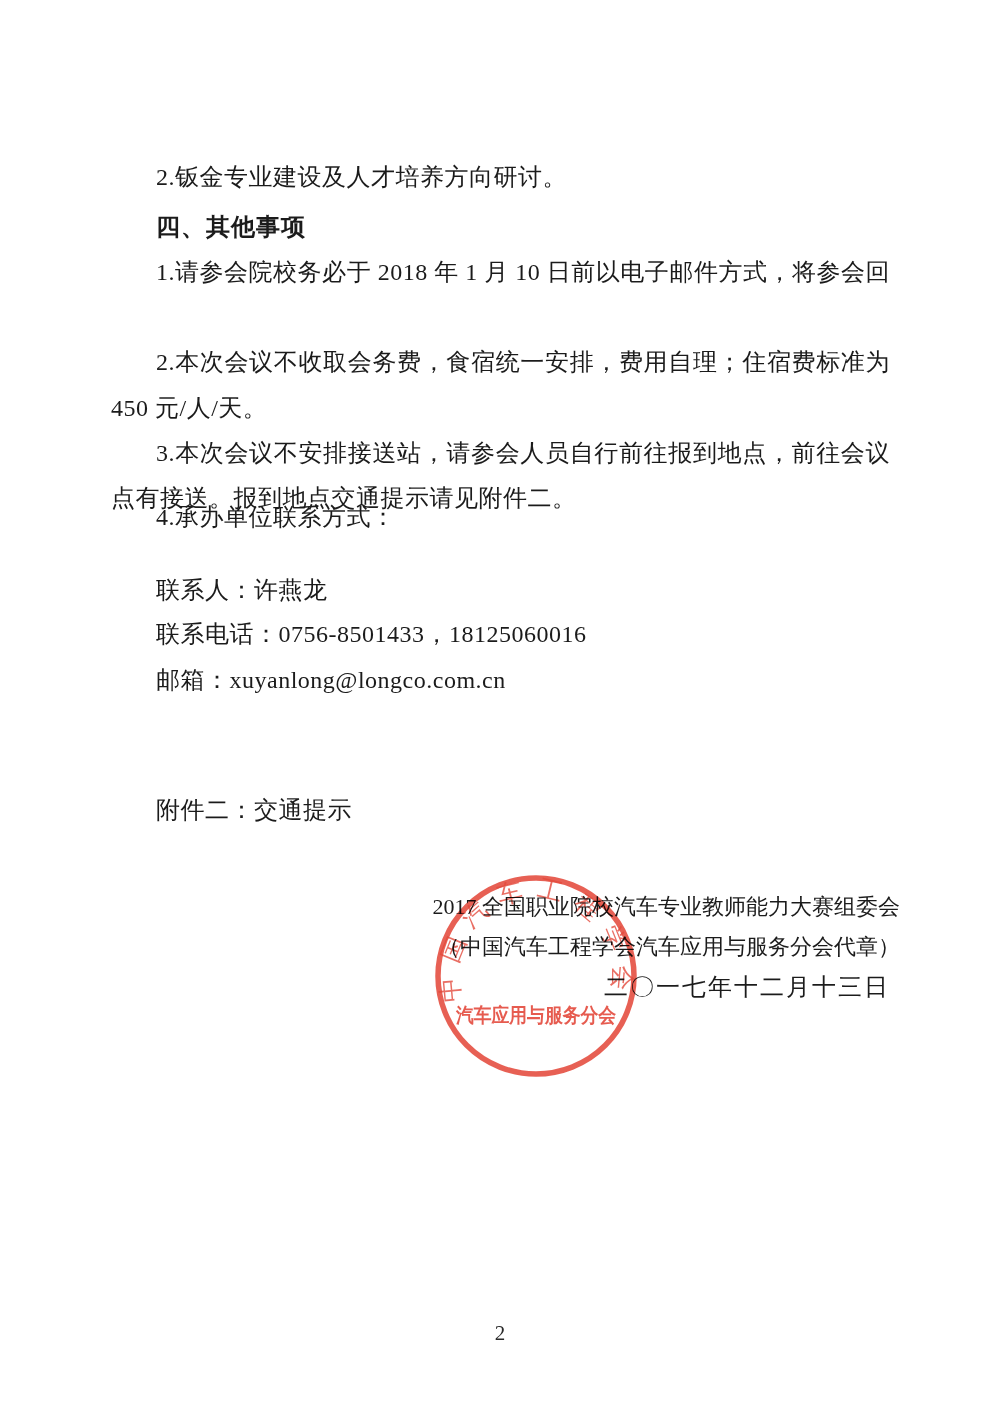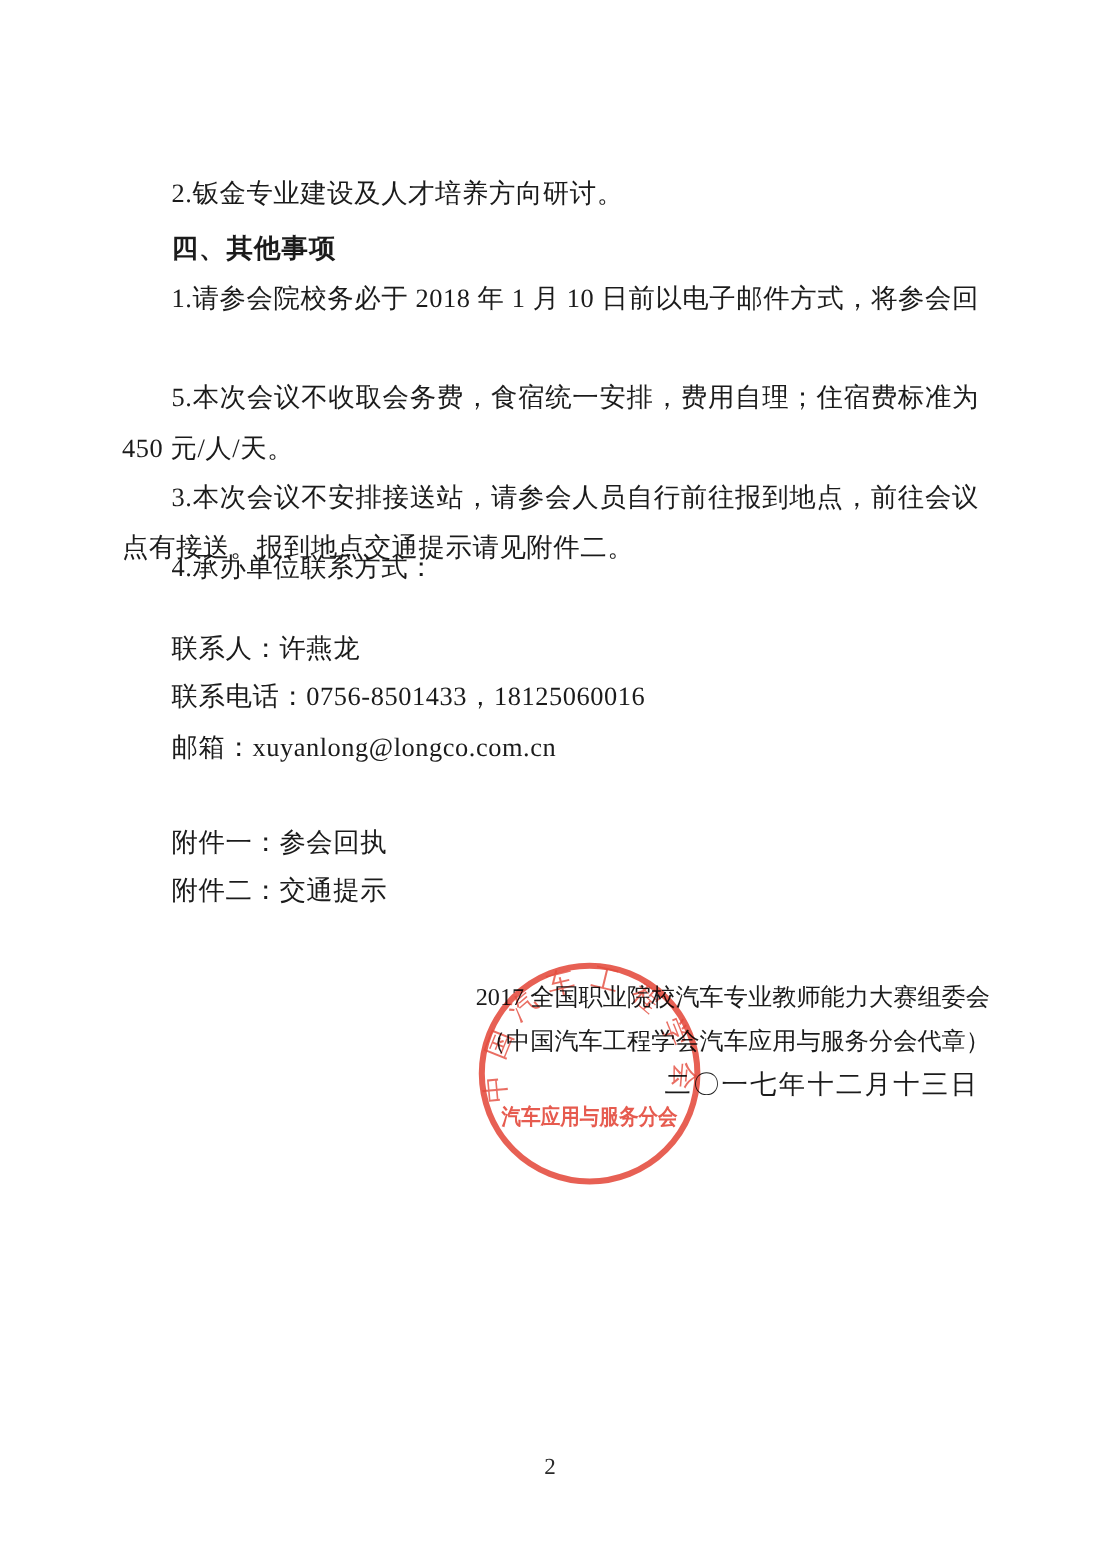--- a/index.html
+++ b/index.html
@@ -64,29 +64,28 @@
   }
 </style>
 </head>
 <body>
 
 <div class="page">
 
   <div class="line ind" style="top:155px">2.钣金专业建设及人才培养方向研讨。</div>
   <div class="line ind hd" style="top:205px">四、其他事项</div>
   <div class="line ind just" style="top:250px">1.请参会院校务必于 2018 年 1 月 10 日前以电子邮件方式，将参会回执</div>
-  <div class="line ind just" style="top:340px">5.本次会议不收取会务费，食宿统一安排，费用自理；住宿费标准为</div>
+  <div class="line ind just" style="top:340px">2.本次会议不收取会务费，食宿统一安排，费用自理；住宿费标准为</div>
   <div class="line" style="top:386px">450 元/人/天。</div>
   <div class="line ind just" style="top:431px">3.本次会议不安排接送站，请参会人员自行前往报到地点，前往会议地</div>
   <div class="line" style="top:476px">点有接送。报到地点交通提示请见附件二。</div>
   <div class="line ind" style="top:495px">4.承办单位联系方式：</div>
   <div class="line ind" style="top:568px">联系人：许燕龙</div>
   <div class="line ind" style="top:612px">联系电话：0756-8501433，18125060016</div>
   <div class="line ind" style="top:658px">邮箱：xuyanlong@longco.com.cn</div>
-  <div class="line ind" style="top:745px">附件一：参会回执</div>
   <div class="line ind" style="top:788px">附件二：交通提示</div>
 
   <div class="sig" style="top:887px">2017 全国职业院校汽车专业教师能力大赛组委会</div>
   <div class="sig" style="top:927px">（中国汽车工程学会汽车应用与服务分会代章）</div>
   <div class="sig sig-date" style="top:967px">二〇一七年十二月十三日</div>
 
   <svg class="stamp" viewBox="0 0 212 212" aria-hidden="true">
     <circle cx="106" cy="106" r="98" fill="none" stroke-width="5.5" stroke-opacity="0.88" stroke="#e13a2b"></circle>
     <defs>
       <path id="ringPath" d="M 35.3 139 A 78 78 0 1 1 176.7 139" fill="none"></path>

